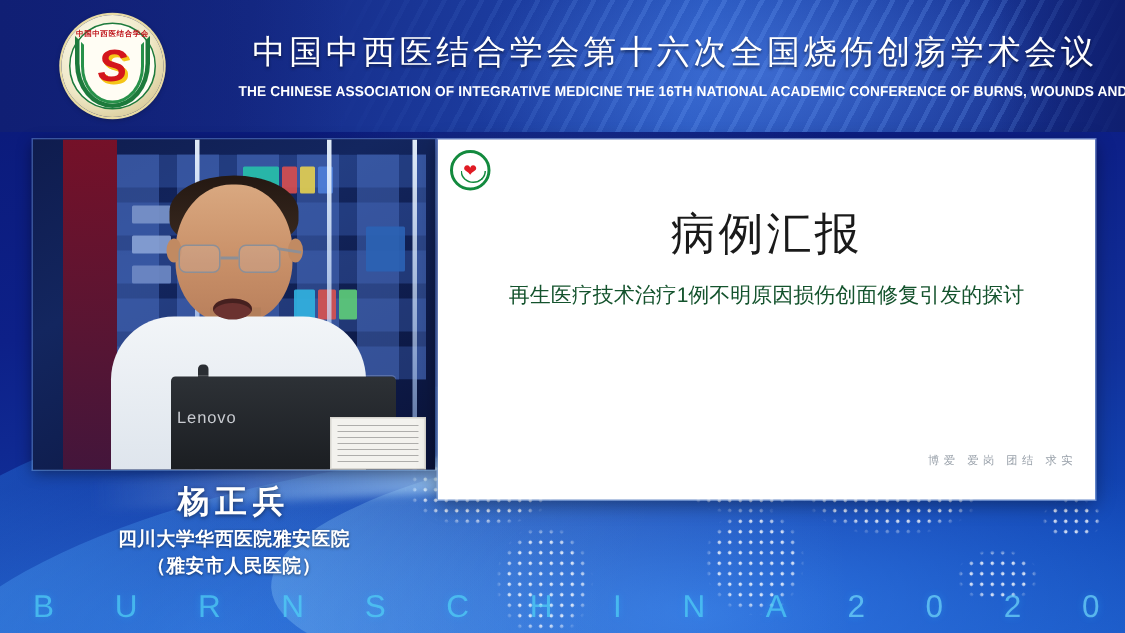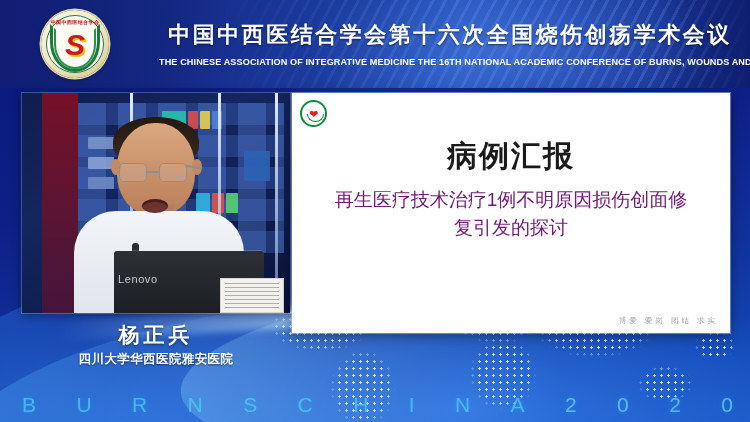--- a/index.html
+++ b/index.html
@@ -80,21 +80,21 @@
   #caim-logo .toptext {
     position:absolute; left:0; top:9px; width:100%;
     text-align:center; font-size:5px; letter-spacing:.4px;
     color:#c0151b; font-weight:bold;
   }
 
   #conf-title-cn {
     position:absolute; left:0; top:20px; width:750px;
     padding-left:150px;
     text-align:center;
-    font-size:22px; font-weight:bold; letter-spacing:2.5px;
+    font-size:22px; font-weight:normal; letter-spacing:2.5px;
     color:#ffffff;
     text-shadow:0 1px 2px rgba(0,0,0,.5);
     white-space:nowrap;
   }
   #conf-title-en {
     position:absolute; left:0; top:56px; width:750px;
     padding-left:150px;
     text-align:center;
     font-size:9.5px; font-weight:bold; letter-spacing:.1px;
     color:#ffffff;
@@ -332,35 +332,35 @@
     font-size:7.5px; color:#c8102e; font-weight:bold; letter-spacing:3.2px;
     white-space:nowrap;
   }
   #hospital-sub {
     font-size:5px; color:#1d7a3c; font-weight:bold; letter-spacing:1.3px;
     white-space:nowrap;
   }
   #slide-title {
     position:absolute; left:0; top:43px; width:100%;
     text-align:center;
-    font-size:30px; font-weight:bold; color:#1a1a1a; letter-spacing:2px;
+    font-size:30px; font-weight:normal; color:#1a1a1a; letter-spacing:2px;
   }
   #slide-subtitle {
     position:absolute; left:40px; top:93px; width:358px;
     text-align:center;
-    font-size:19px; color:#701a75; line-height:1.45;
+    font-size:14px; color:#14532d; line-height:1.45;
   }
   #slide-presenter {
     position:absolute; left:0; top:163px; width:100%;
     padding-right:68px;
     text-align:right;
     font-size:18px; color:#1a1a1a; letter-spacing:.5px;
   }
   #slide-footer {
-    position:absolute; right:12px; bottom:7px;
+    position:absolute; right:12px; bottom:21px;
     font-size:7.5px; color:#9aa2ab; letter-spacing:3px;
   }
 </style>
 </head>
 <body>
 
 <div id="stage">
 
   <div id="header">
     <div class="dashfield"></div>
@@ -446,20 +446,21 @@
       <div class="laptop-brand">Lenovo</div>
     </div>
     <div class="paper">
       <div class="paper-lines"></div>
     </div>
   </div>
 
   <div id="speaker-block">
     <div id="speaker-name">杨正兵</div>
     <div id="speaker-org1">四川大学华西医院雅安医院</div>
+    <div id="speaker-org2">（雅安市人民医院）</div>
   </div>
 
   <div id="slide">
     <div id="slide-logo-row">
       <div id="hospital-mark">
         <div class="heart">❤</div>
         <div class="leaf"></div>
       </div>
     </div>
 

